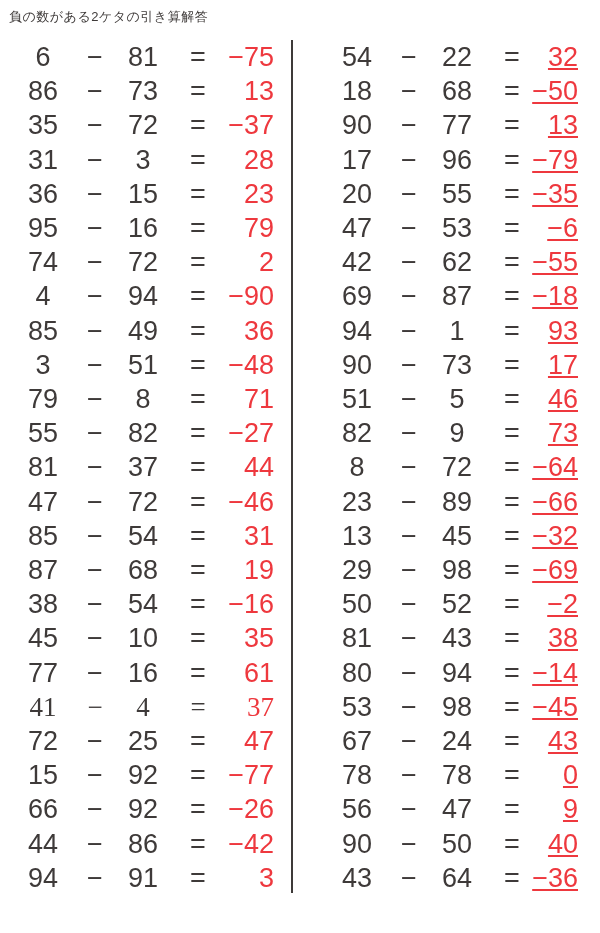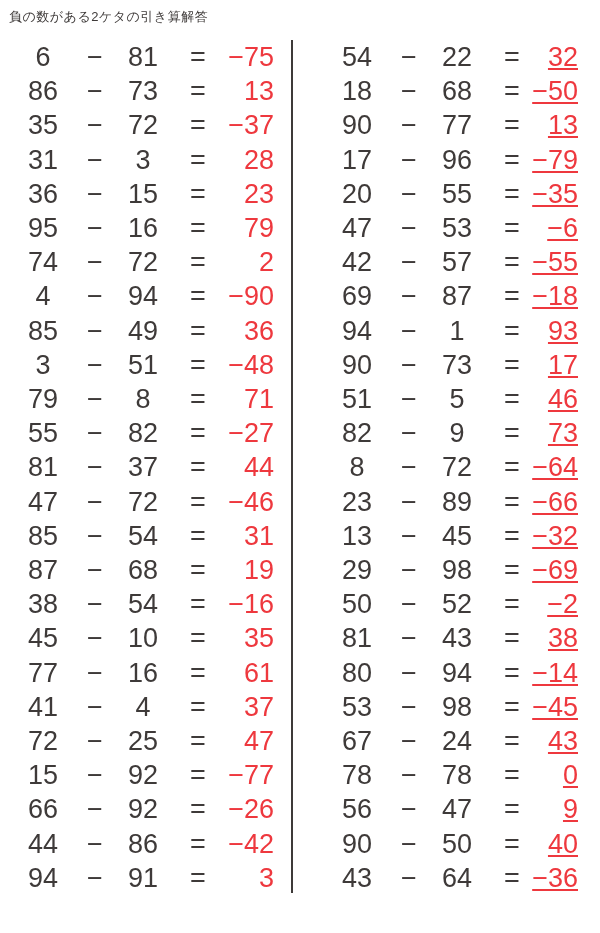--- a/index.html
+++ b/index.html
@@ -173,21 +173,21 @@
     <span class="cell c4">=</span>
     <span class="cell c5">35</span>
   </div>
       <div class="row" style="top: 655.6px;">
     <span class="cell c1">77</span>
     <span class="cell c2">−</span>
     <span class="cell c3">16</span>
     <span class="cell c4">=</span>
     <span class="cell c5">61</span>
   </div>
-      <div class="row" style="top: 689.8px;">
+      <div class="row" style="top: 689.8px; font-family: Liberation Serif, serif;">
     <span class="cell c1">41</span>
     <span class="cell c2">−</span>
     <span class="cell c3">4</span>
     <span class="cell c4">=</span>
     <span class="cell c5">37</span>
   </div>
       <div class="row" style="top: 724px;">
     <span class="cell c1">72</span>
     <span class="cell c2">−</span>
     <span class="cell c3">25</span>
@@ -262,21 +262,21 @@
       <div class="row" style="top: 211px;">
     <span class="cell c1">47</span>
     <span class="cell c2">−</span>
     <span class="cell c3">53</span>
     <span class="cell c4">=</span>
     <span class="cell c5">−6</span>
   </div>
       <div class="row" style="top: 245.2px;">
     <span class="cell c1">42</span>
     <span class="cell c2">−</span>
-    <span class="cell c3">57</span>
+    <span class="cell c3">62</span>
     <span class="cell c4">=</span>
     <span class="cell c5">−55</span>
   </div>
       <div class="row" style="top: 279.4px;">
     <span class="cell c1">69</span>
     <span class="cell c2">−</span>
     <span class="cell c3">87</span>
     <span class="cell c4">=</span>
     <span class="cell c5">−18</span>
   </div>

